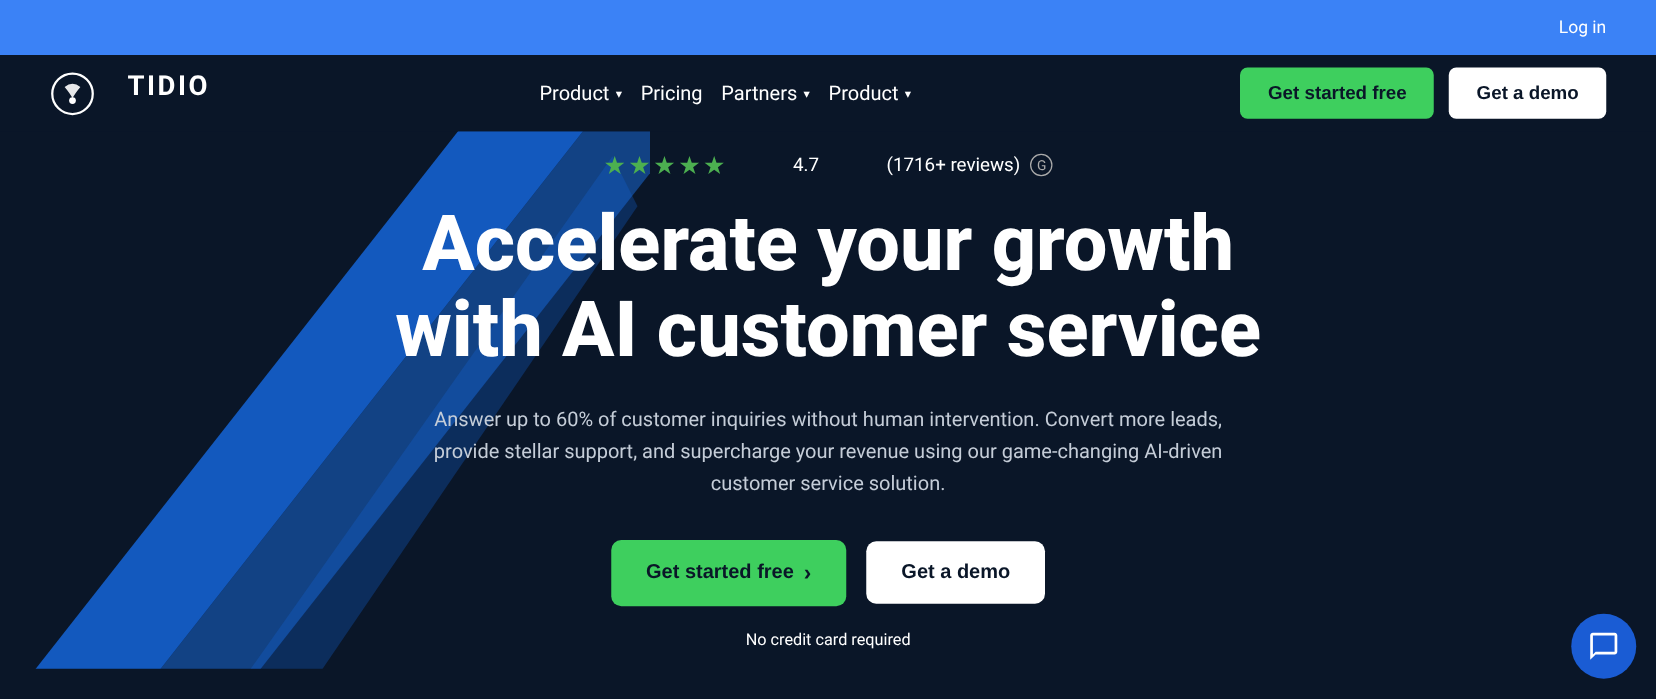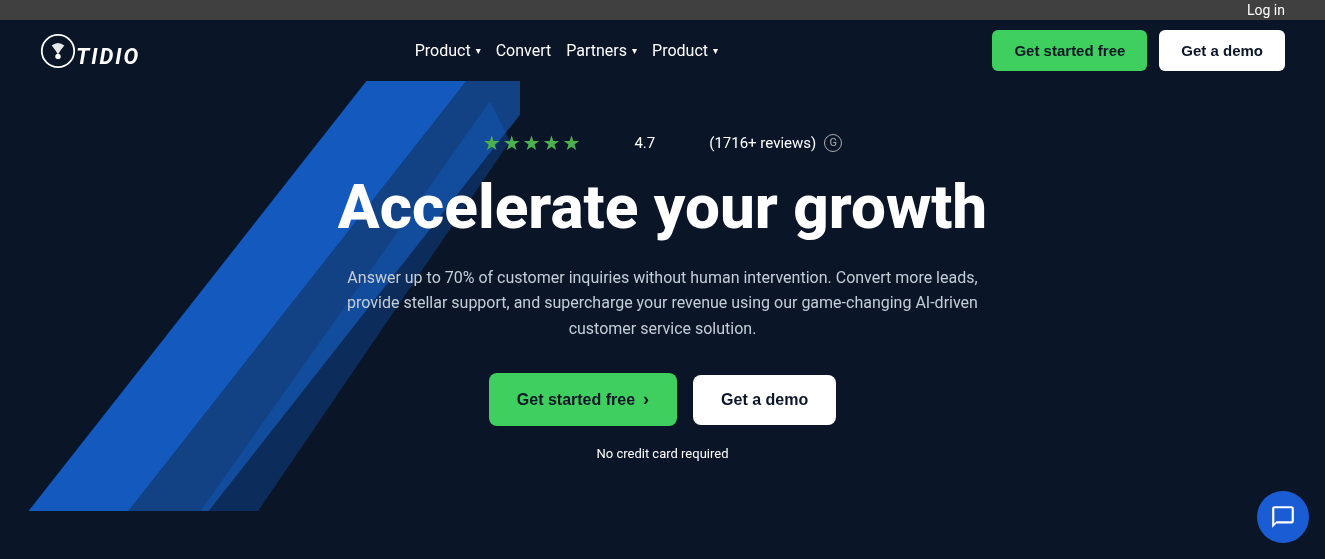--- a/index.html
+++ b/index.html
@@ -10,45 +10,44 @@
       width: 1325px;
       height: 559px;
       overflow: hidden;
       position: relative;
     }
 
     
     .top-bar {
       display: flex;
       justify-content: flex-end;
-      padding: 2px 40px;
-      background-color: #404040;
+      padding: 14px 40px;
+      background-color: #3b82f6;
     }
     .login-link {
       color: #ffffff;
       font-size: 14px;
       text-decoration: none;
       cursor: pointer;
     }
 
     
     .navbar {
       display: flex;
       align-items: center;
       justify-content: space-between;
       padding: 10px 40px;
       background-color: #0a1628;
       position: relative;
       z-index: 10;
     }
     .logo-area {
       display: flex;
-      align-items: flex-end;
-      gap: 0;
-      font-style: italic;
+      align-items: flex-start;
+      gap: 26px;
     }
     .logo-icon {
       width: 36px;
       height: 36px;
     }
     .logo-text {
       font-size: 22px;
       font-weight: 700;
       color: #ffffff;
       letter-spacing: 2px;
@@ -254,21 +253,21 @@
     </svg>
     <span class="logo-text">TIDIO</span>
   </div>
 
   <div class="nav-links">
     <a class="nav-item">
       <span>Product</span>
       <span class="chevron">▾</span>
     </a>
     <a class="nav-item">
-      <span>Convert</span>
+      <span>Pricing</span>
     </a>
     <a class="nav-item">
       <span>Partners</span>
       <span class="chevron">▾</span>
     </a>
     <a class="nav-item">
       <span>Product</span>
       <span class="chevron">▾</span>
     </a>
   </div>
@@ -297,23 +296,24 @@
         <span class="star">★</span>
         <span class="star">★</span>
       </div>
       <span class="rating-text">4.7</span>
       <span class="rating-text">(1716+ reviews)</span>
       <span class="info-icon">G</span>
     </div>
 
     <h1 class="hero-title">
       <span>Accelerate your growth</span><br>
+      <span>with AI customer service</span>
     </h1>
 
-    <p class="hero-subtitle">Answer up to 70% of customer inquiries without human intervention. Convert more leads, provide stellar support, and supercharge your revenue using our game-changing AI-driven customer service solution.</p>
+    <p class="hero-subtitle">Answer up to 60% of customer inquiries without human intervention. Convert more leads, provide stellar support, and supercharge your revenue using our game-changing AI-driven customer service solution.</p>
 
     <div class="cta-row">
       <div class="cta-buttons">
         <button class="btn-cta-primary">
           <span>Get started free</span>
           <span style="font-size:18px;">›</span>
         </button>
         <button class="btn-cta-secondary">Get a demo</button>
       </div>
       <div class="no-cc">No credit card required</div>

